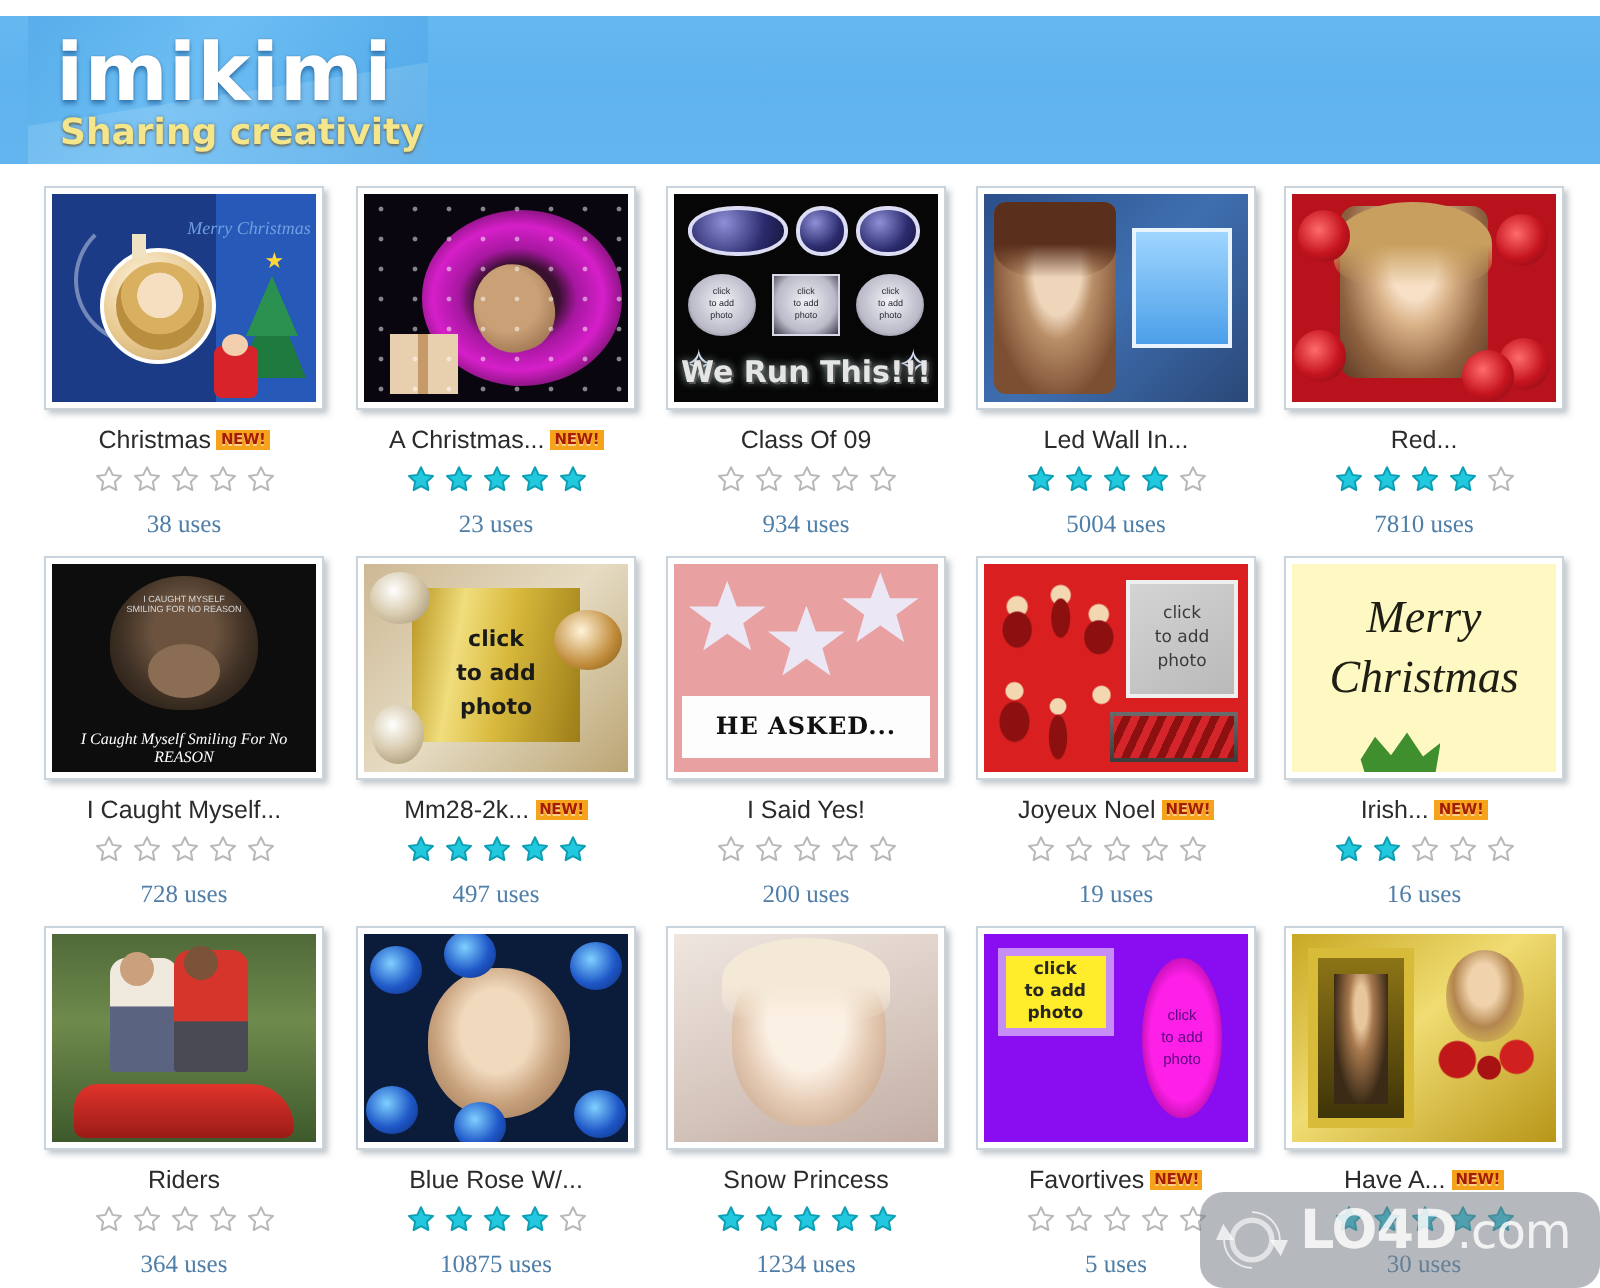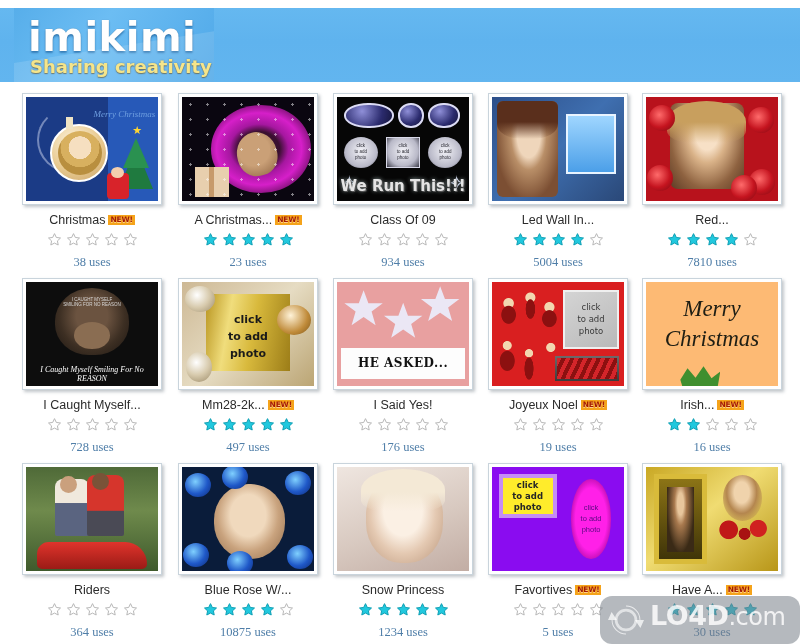--- a/index.html
+++ b/index.html
@@ -222,21 +222,21 @@
   .a-noel .ph2 { position: absolute; right: 4%; top: 8%; width: 42%; height: 56%;
     background: linear-gradient(145deg, #d4d4d4 0%, #b9b9b9 100%); border: 2px solid #efefef;
     font-size: 8.5px; color: #3a3a3a; display: flex; flex-direction: column;
     align-items: center; justify-content: center; line-height: 12px; font-family: "DejaVu Sans", sans-serif; }
   .a-noel .strip { position: absolute; right: 4%; bottom: 5%; width: 48%; height: 24%;
     background: linear-gradient(180deg, #6b6b6b 0%, #3b3b3b 100%); }
   .a-noel .strip::after { content:""; position:absolute; inset:2px;
     background: repeating-linear-gradient(115deg, #d4252a 0 4px, #8c1010 4px 8px); }
 
   
-  .a-merry { background: #fdba74; }
+  .a-merry { background: #fef9c3; }
   .a-merry .t { position: absolute; left: 0; right: 0; top: 12%;
     font-family: "Liberation Serif", serif; font-style: italic; color: #1e1e14;
     font-size: 23px; line-height: 30px; }
   .a-merry .holly { position: absolute; left: 26%; bottom: -4%; width: 40px; height: 26px;
     background: #3f8f2f; clip-path: polygon(0 60%, 18% 16%, 38% 52%, 58% 8%, 78% 54%, 100% 28%, 92% 100%, 8% 100%); }
 
   
   .a-riders { background: linear-gradient(180deg, #4f6a38 0%, #6f8a4c 42%, #3e5a2c 100%); }
   .a-riders .p1 { position: absolute; left: 22%; top: 12%; width: 26%; height: 54%;
     background: linear-gradient(180deg, #f0e9dd 0 42%, #5a6480 43% 100%); border-radius: 8px 8px 2px 2px; }
@@ -560,21 +560,21 @@
                 <path d="M12 2.6l2.9 6.1 6.7.9-4.9 4.6 1.2 6.6L12 17.7 6.1 20.8l1.2-6.6L2.4 9.6l6.7-.9z" fill="none" stroke="#b8b8b8" stroke-width="1.6" stroke-linejoin="round"></path>
               </svg></span><span class="star"><svg width="15" height="15" viewBox="0 0 24 24">
                 <path d="M12 2.6l2.9 6.1 6.7.9-4.9 4.6 1.2 6.6L12 17.7 6.1 20.8l1.2-6.6L2.4 9.6l6.7-.9z" fill="none" stroke="#b8b8b8" stroke-width="1.6" stroke-linejoin="round"></path>
               </svg></span><span class="star"><svg width="15" height="15" viewBox="0 0 24 24">
                 <path d="M12 2.6l2.9 6.1 6.7.9-4.9 4.6 1.2 6.6L12 17.7 6.1 20.8l1.2-6.6L2.4 9.6l6.7-.9z" fill="none" stroke="#b8b8b8" stroke-width="1.6" stroke-linejoin="round"></path>
               </svg></span><span class="star"><svg width="15" height="15" viewBox="0 0 24 24">
                 <path d="M12 2.6l2.9 6.1 6.7.9-4.9 4.6 1.2 6.6L12 17.7 6.1 20.8l1.2-6.6L2.4 9.6l6.7-.9z" fill="none" stroke="#b8b8b8" stroke-width="1.6" stroke-linejoin="round"></path>
               </svg></span><span class="star"><svg width="15" height="15" viewBox="0 0 24 24">
                 <path d="M12 2.6l2.9 6.1 6.7.9-4.9 4.6 1.2 6.6L12 17.7 6.1 20.8l1.2-6.6L2.4 9.6l6.7-.9z" fill="none" stroke="#b8b8b8" stroke-width="1.6" stroke-linejoin="round"></path>
               </svg></span></div>
-          <div class="uses">176 uses</div>
+          <div class="uses">200 uses</div>
         </div>
         <div class="cell" style="left: 480px;">
           <div class="thumb-wrap">
             <div class="thumb">
               <div class="inner">
                 <div class="art a-noel">
                   <div class="cluster"></div>
                   <div class="ph2">
                     <span>click</span>
                     <span>to add</span>

